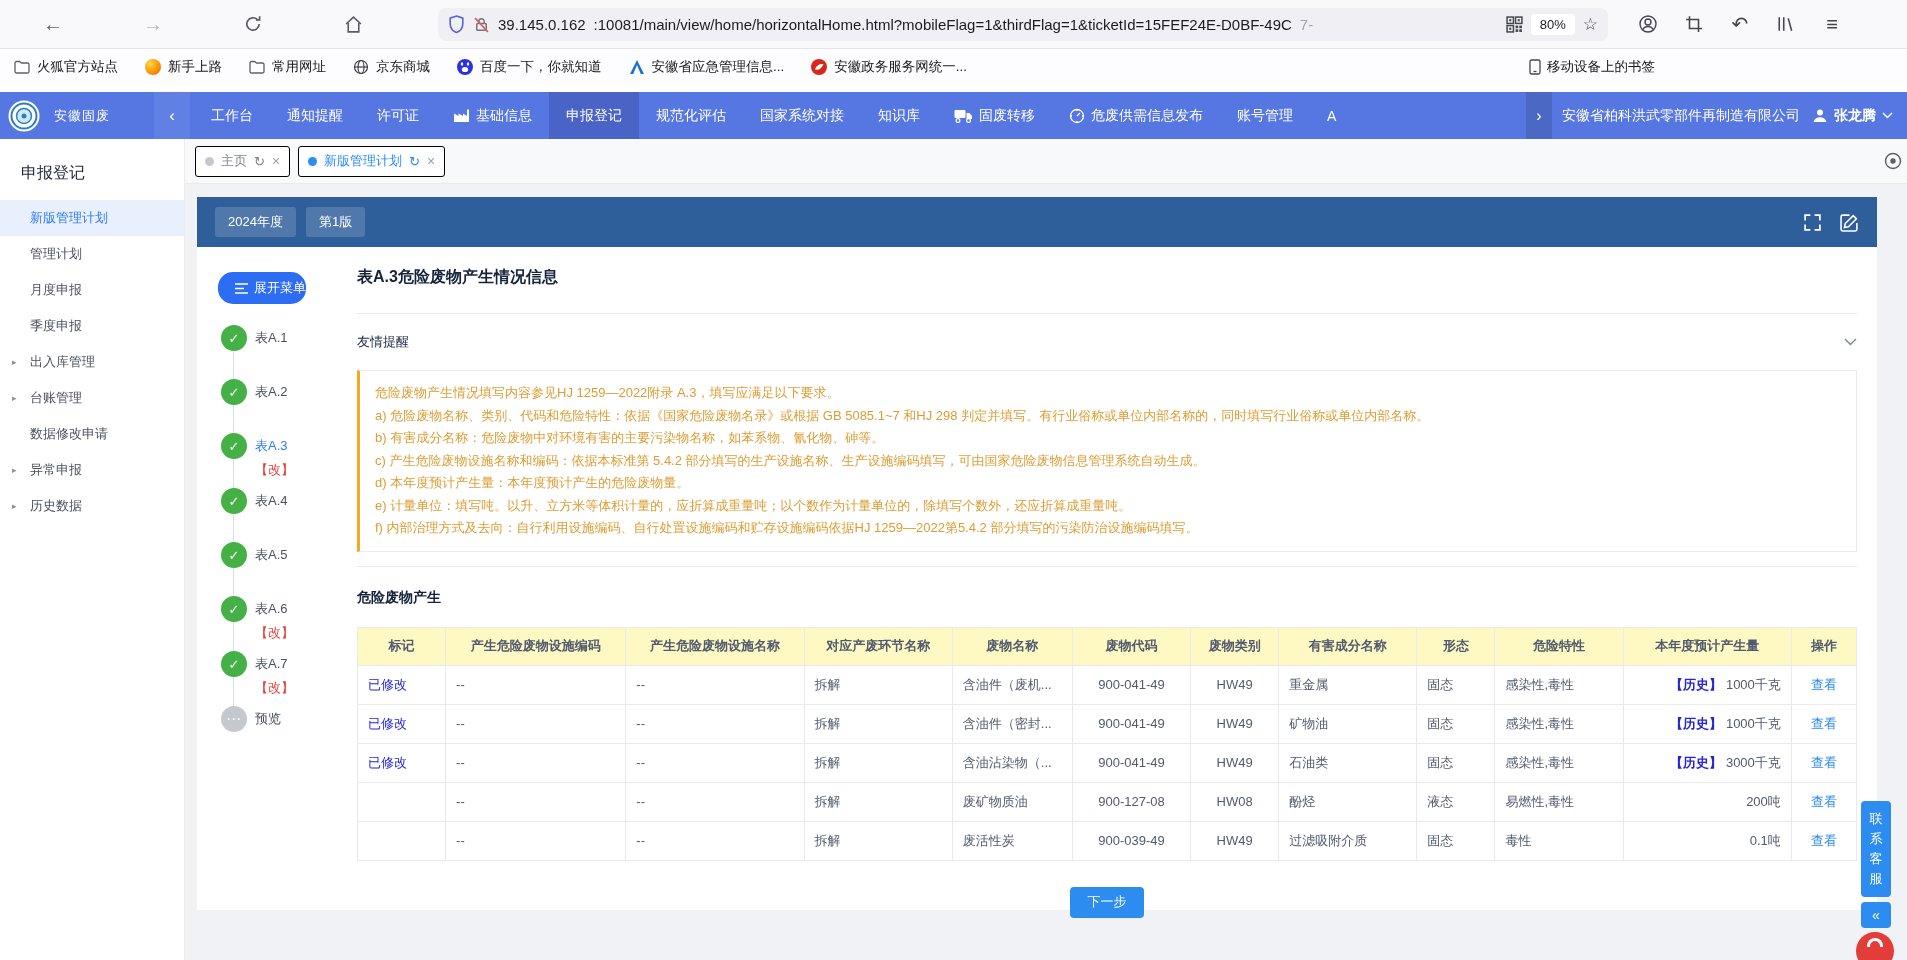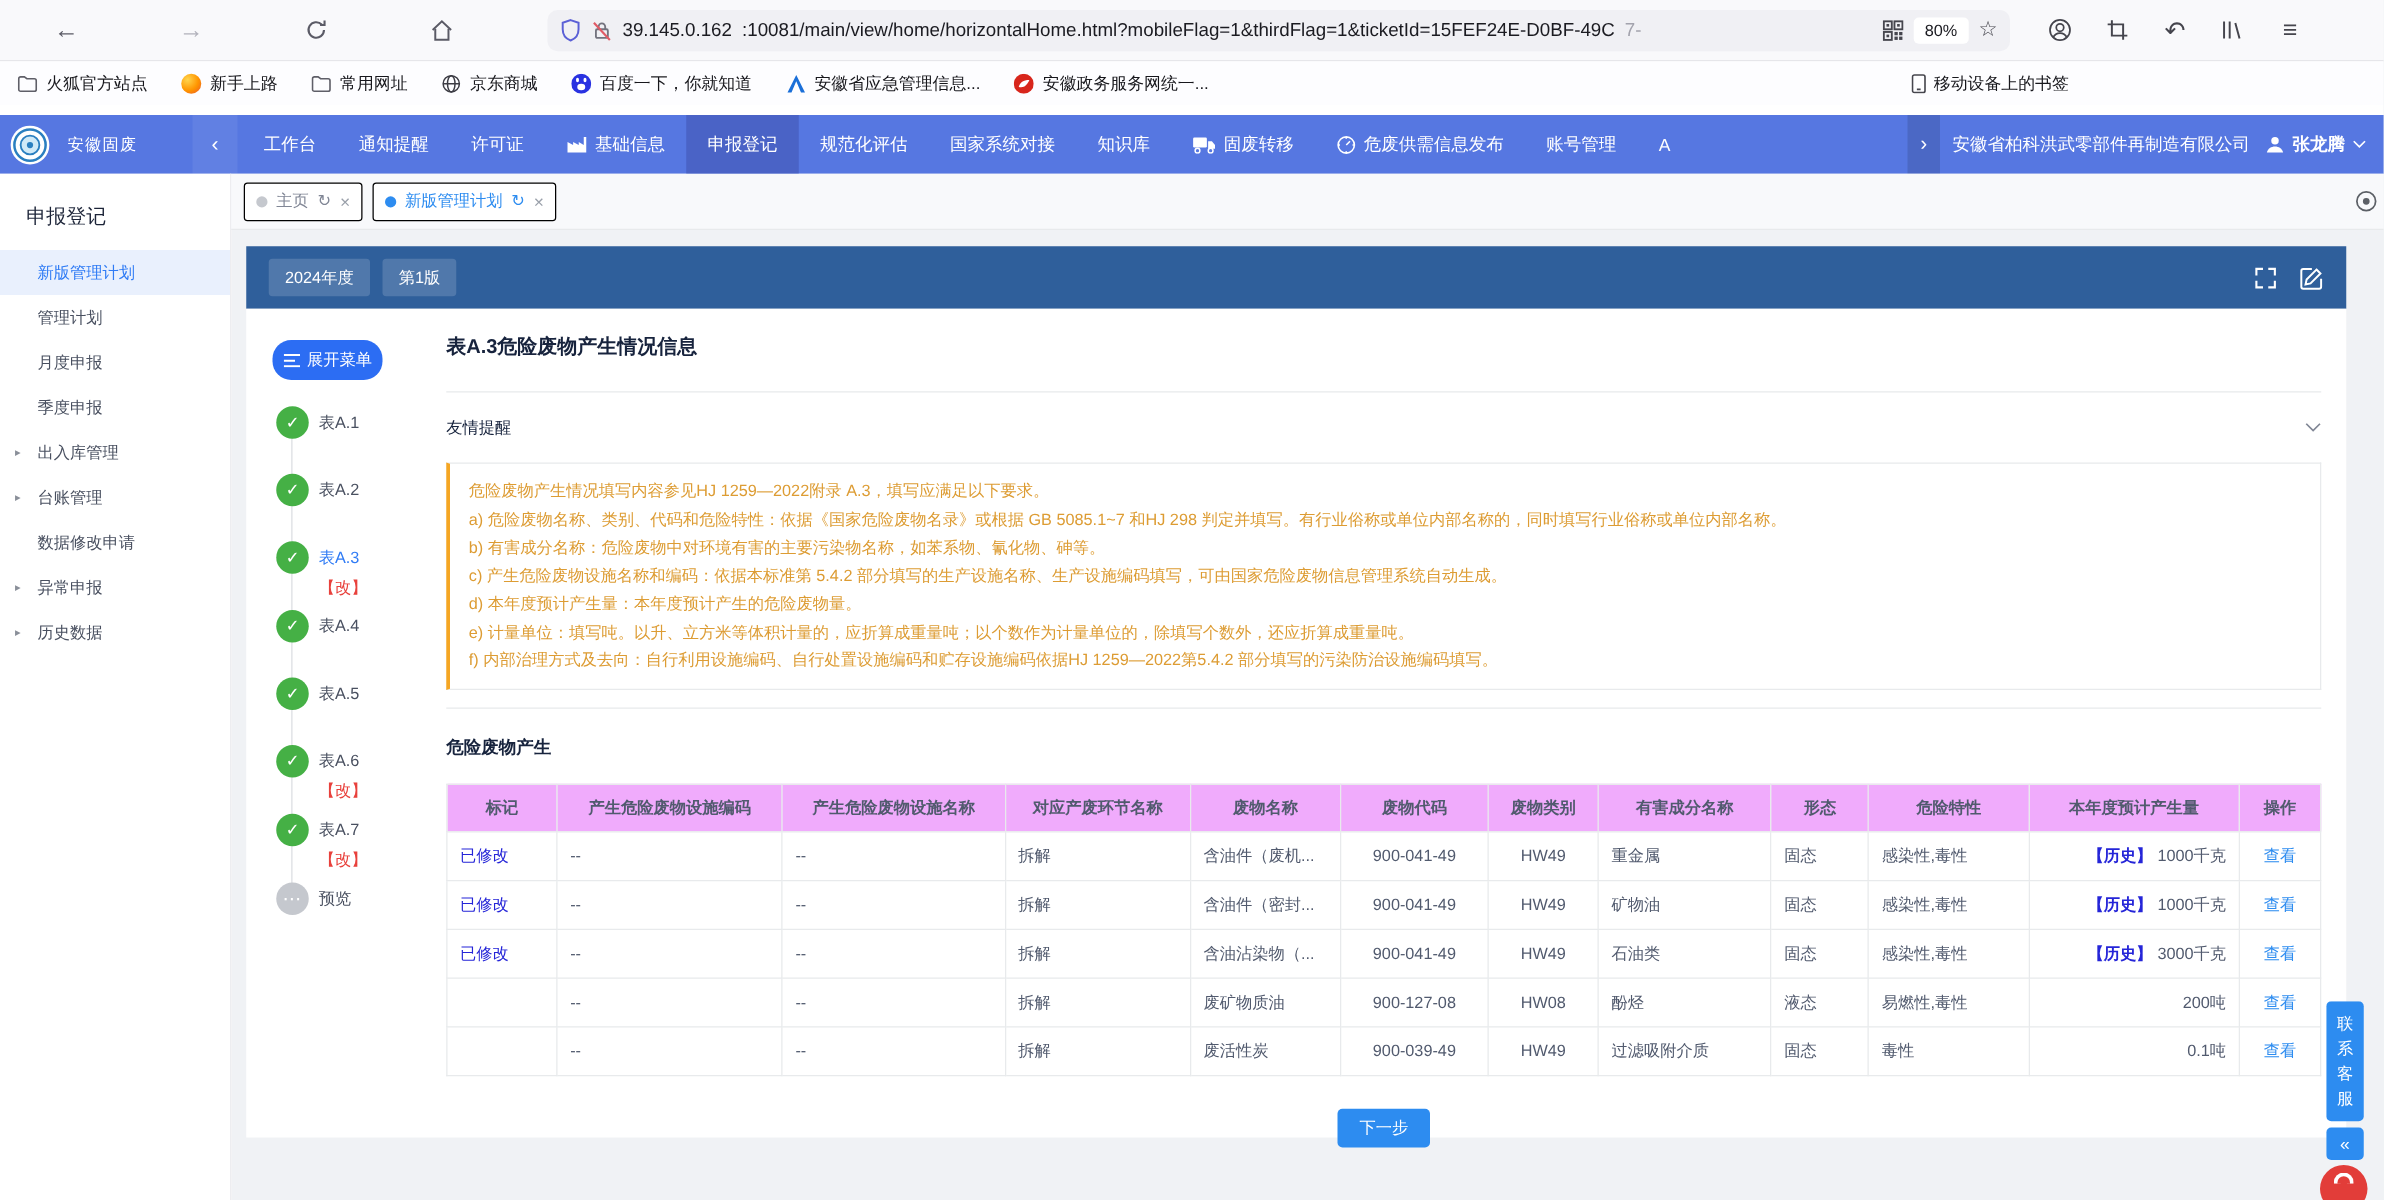--- a/index.html
+++ b/index.html
@@ -73,21 +73,21 @@
   .content { flex:1; padding:13px 30px 0 12px; overflow:hidden; }
   .darkbar { height:50px; background:#2f5f9b; display:flex; align-items:center; padding:0 18px; }
   .chip { background:rgba(255,255,255,.16); color:#fff; font-size:13px; padding:6px 13px;
     border-radius:3px; margin-right:10px; cursor:pointer; white-space:nowrap; }
   .darkbar-icons { margin-left:auto; display:flex; gap:18px; align-items:center; }
   .dicon { display:flex; cursor:pointer; }
 
   .panel { background:#fff; height:663px; display:flex; }
   .wizard { width:160px; flex-shrink:0; padding-top:25px; }
   .expand-btn { margin-left:21px; width:88px; height:32px; background:#2c6df3; color:#fff;
-    border-radius:15px; display:flex; align-items:center; justify-content:center; gap:6px;
+    border-radius:15px; display:flex; align-items:center; justify-content:flex-end; gap:6px;
     font-size:13px; cursor:pointer; }
   .steps { position:relative; margin-top:21px; }
   .step-line { position:absolute; left:36px; top:13px; height:378px; width:1px; background:#dcdee2; }
   .step { display:flex; align-items:center; gap:8px; margin-left:24px; margin-bottom:28px;
     position:relative; cursor:pointer; }
   .step.has-mod { margin-bottom:0; }
   .circ { width:26px; height:26px; border-radius:50%; background:#45b045; color:#fff;
     display:flex; align-items:center; justify-content:center; font-size:13px; z-index:1; }
   .step.pending .circ { background:#c5c8ce; font-size:15px; letter-spacing:1px; }
   .slabel { font-size:13px; color:#495060; }
@@ -97,21 +97,21 @@
   .form { flex:1; padding-right:20px; min-width:0; }
   .form-title { margin-top:20px; font-size:16px; font-weight:600; color:#17233d; height:24px; }
   .divider { height:1px; background:#e8eaec; margin-top:22px; }
   .divider2 { height:1px; background:#e8eaec; margin-top:14px; }
   .notice-head { height:56px; display:flex; align-items:center; justify-content:space-between;
     font-size:13px; color:#17233d; }
   .notice-box { border:1px solid #e8eaec; border-left:3px solid #f5a623; padding:11px 15px;
     font-size:13px; color:#dd9c33; line-height:22.5px; background:#fff; }
   .section-title { margin-top:22px; font-size:14px; font-weight:600; color:#17233d; }
   table { width:100%; border-collapse:collapse; table-layout:fixed; margin-top:20px; }
-  th { height:38px; background:#f0abfc; border:1px solid #e8eaec; font-size:13px;
+  th { height:38px; background:#fef9c3; border:1px solid #e8eaec; font-size:13px;
     color:#515a6e; font-weight:600; text-align:center; padding:4px 6px; }
   td { height:39px; border:1px solid #e8eaec; font-size:13px; color:#515a6e;
     padding:0 10px; white-space:nowrap; overflow:hidden; }
   td.c { text-align:center; } td.r { text-align:right; }
   .mark { color:#2525d8; }
   .hist { color:#2525d8; font-weight:bold; margin-right:4px; }
   .view-link { color:#2d8cf0; cursor:pointer; }
   .next-btn { width:74px; height:31px; background:#2d8cf0; color:#fff; border:none;
     border-radius:4px; font-size:13px; margin:26px auto 0; display:block; cursor:pointer; }
 

